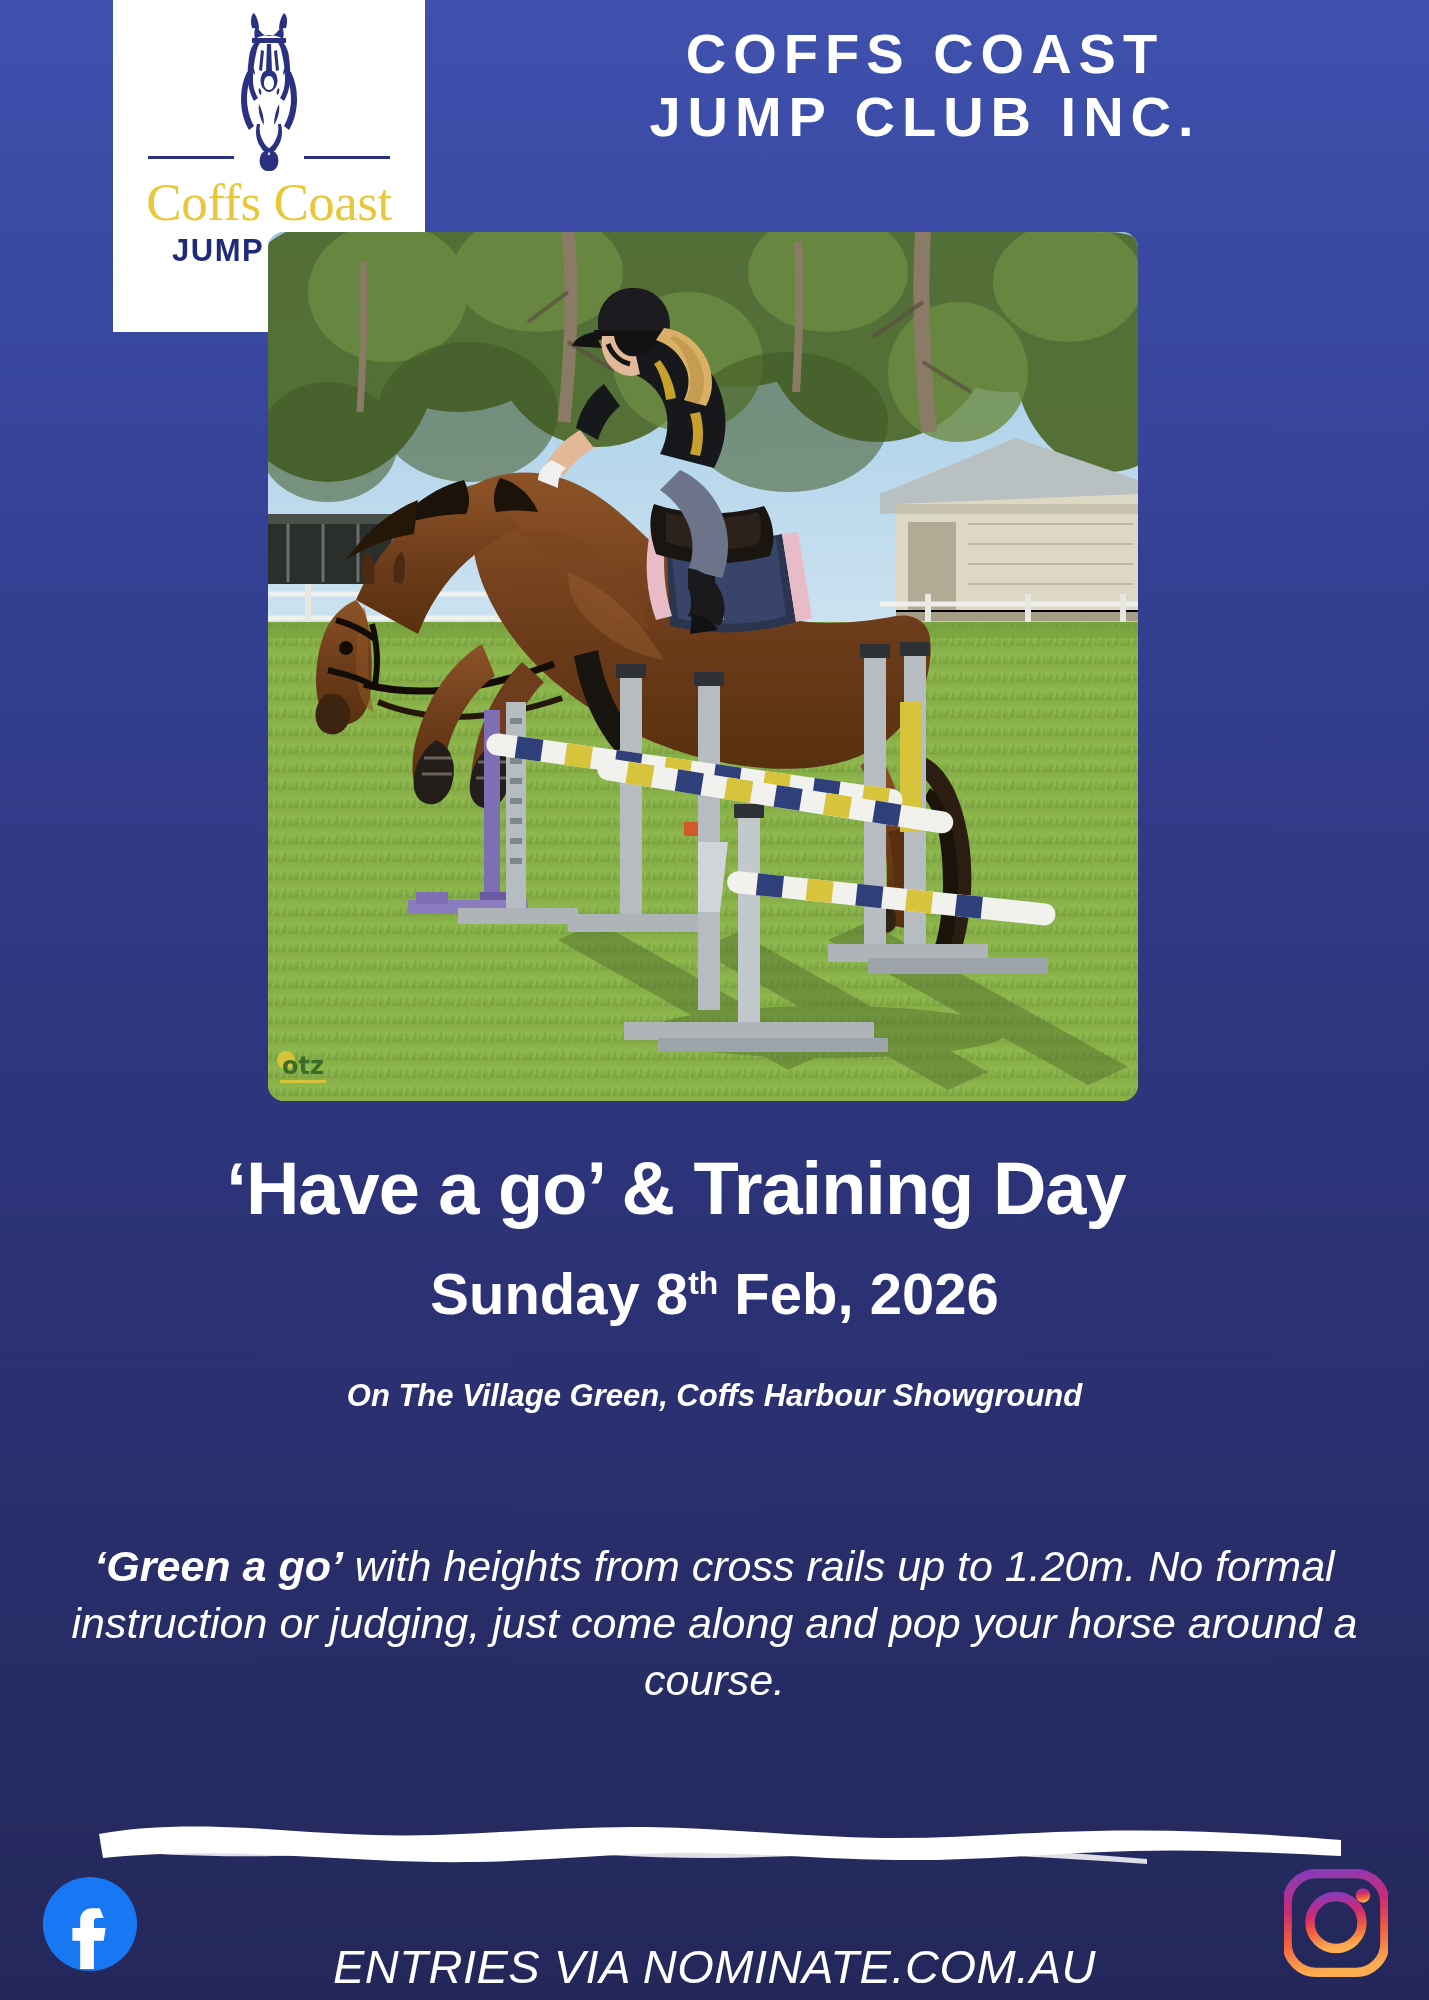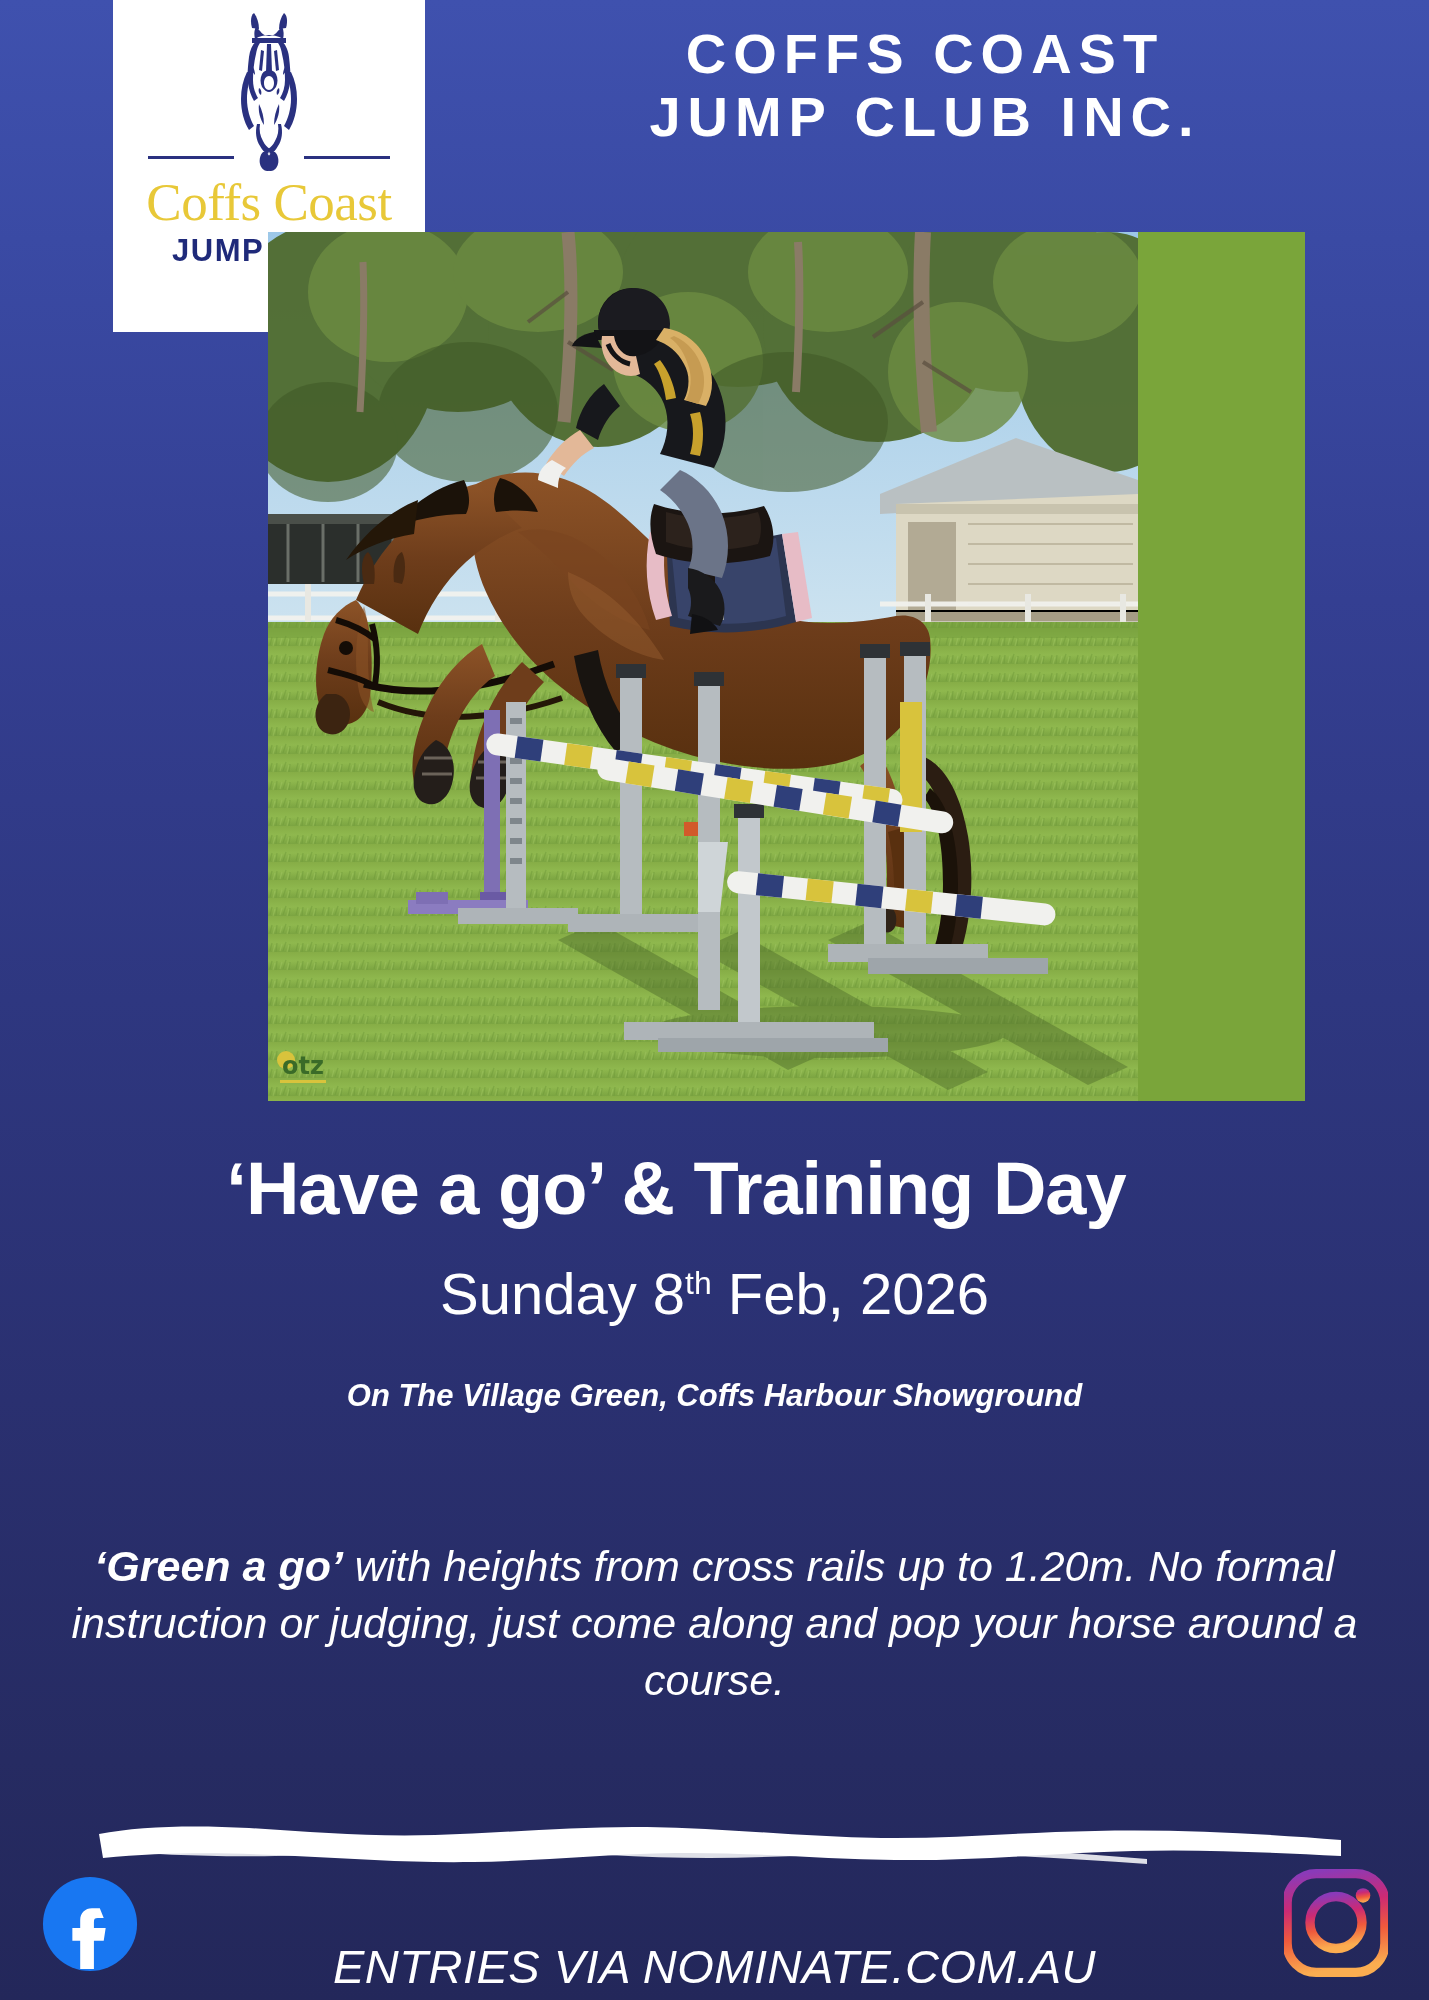--- a/index.html
+++ b/index.html
@@ -54,37 +54,37 @@
     letter-spacing:-0.5px;
   }
   .logo-jump {
     font-family:"Liberation Sans", sans-serif;
     font-weight:bold; font-size:31px; color:#1f2a7a;
     letter-spacing:1.5px; margin-top:4px;
   }
 
   
   .photo {
-    position:absolute; left:268px; top:232px; width:1037px; height:869px;
-    overflow:hidden; background:#7aa53a;
+    position:absolute; left:268px; top:232px; width:870px; height:869px;
+    overflow:hidden; background:#7aa53a;border-radius:16px;
   }
   .photo svg { display:block; width:870px; height:869px; }
 
   
   .event-title {
     position:absolute; left:0; top:1152px; width:1352px;
     text-align:center;
     font-weight:bold; font-size:74px; line-height:1.0;
     letter-spacing:-1px;
     color:#ffffff;
   }
   .event-date {
     position:absolute; left:0; top:1265px; width:1429px;
     text-align:center;
-    font-weight:normal; font-size:58px; line-height:1.0;
+    font-weight:bold; font-size:58px; line-height:1.0;
     color:#ffffff;
   }
   .event-date sup { font-size:0.55em; vertical-align:super; }
   .event-venue {
     position:absolute; left:0; top:1378px; width:1429px;
     text-align:center;
     font-weight:bold; font-style:italic; font-size:31px;
     color:#ffffff;
   }
   .event-body {

